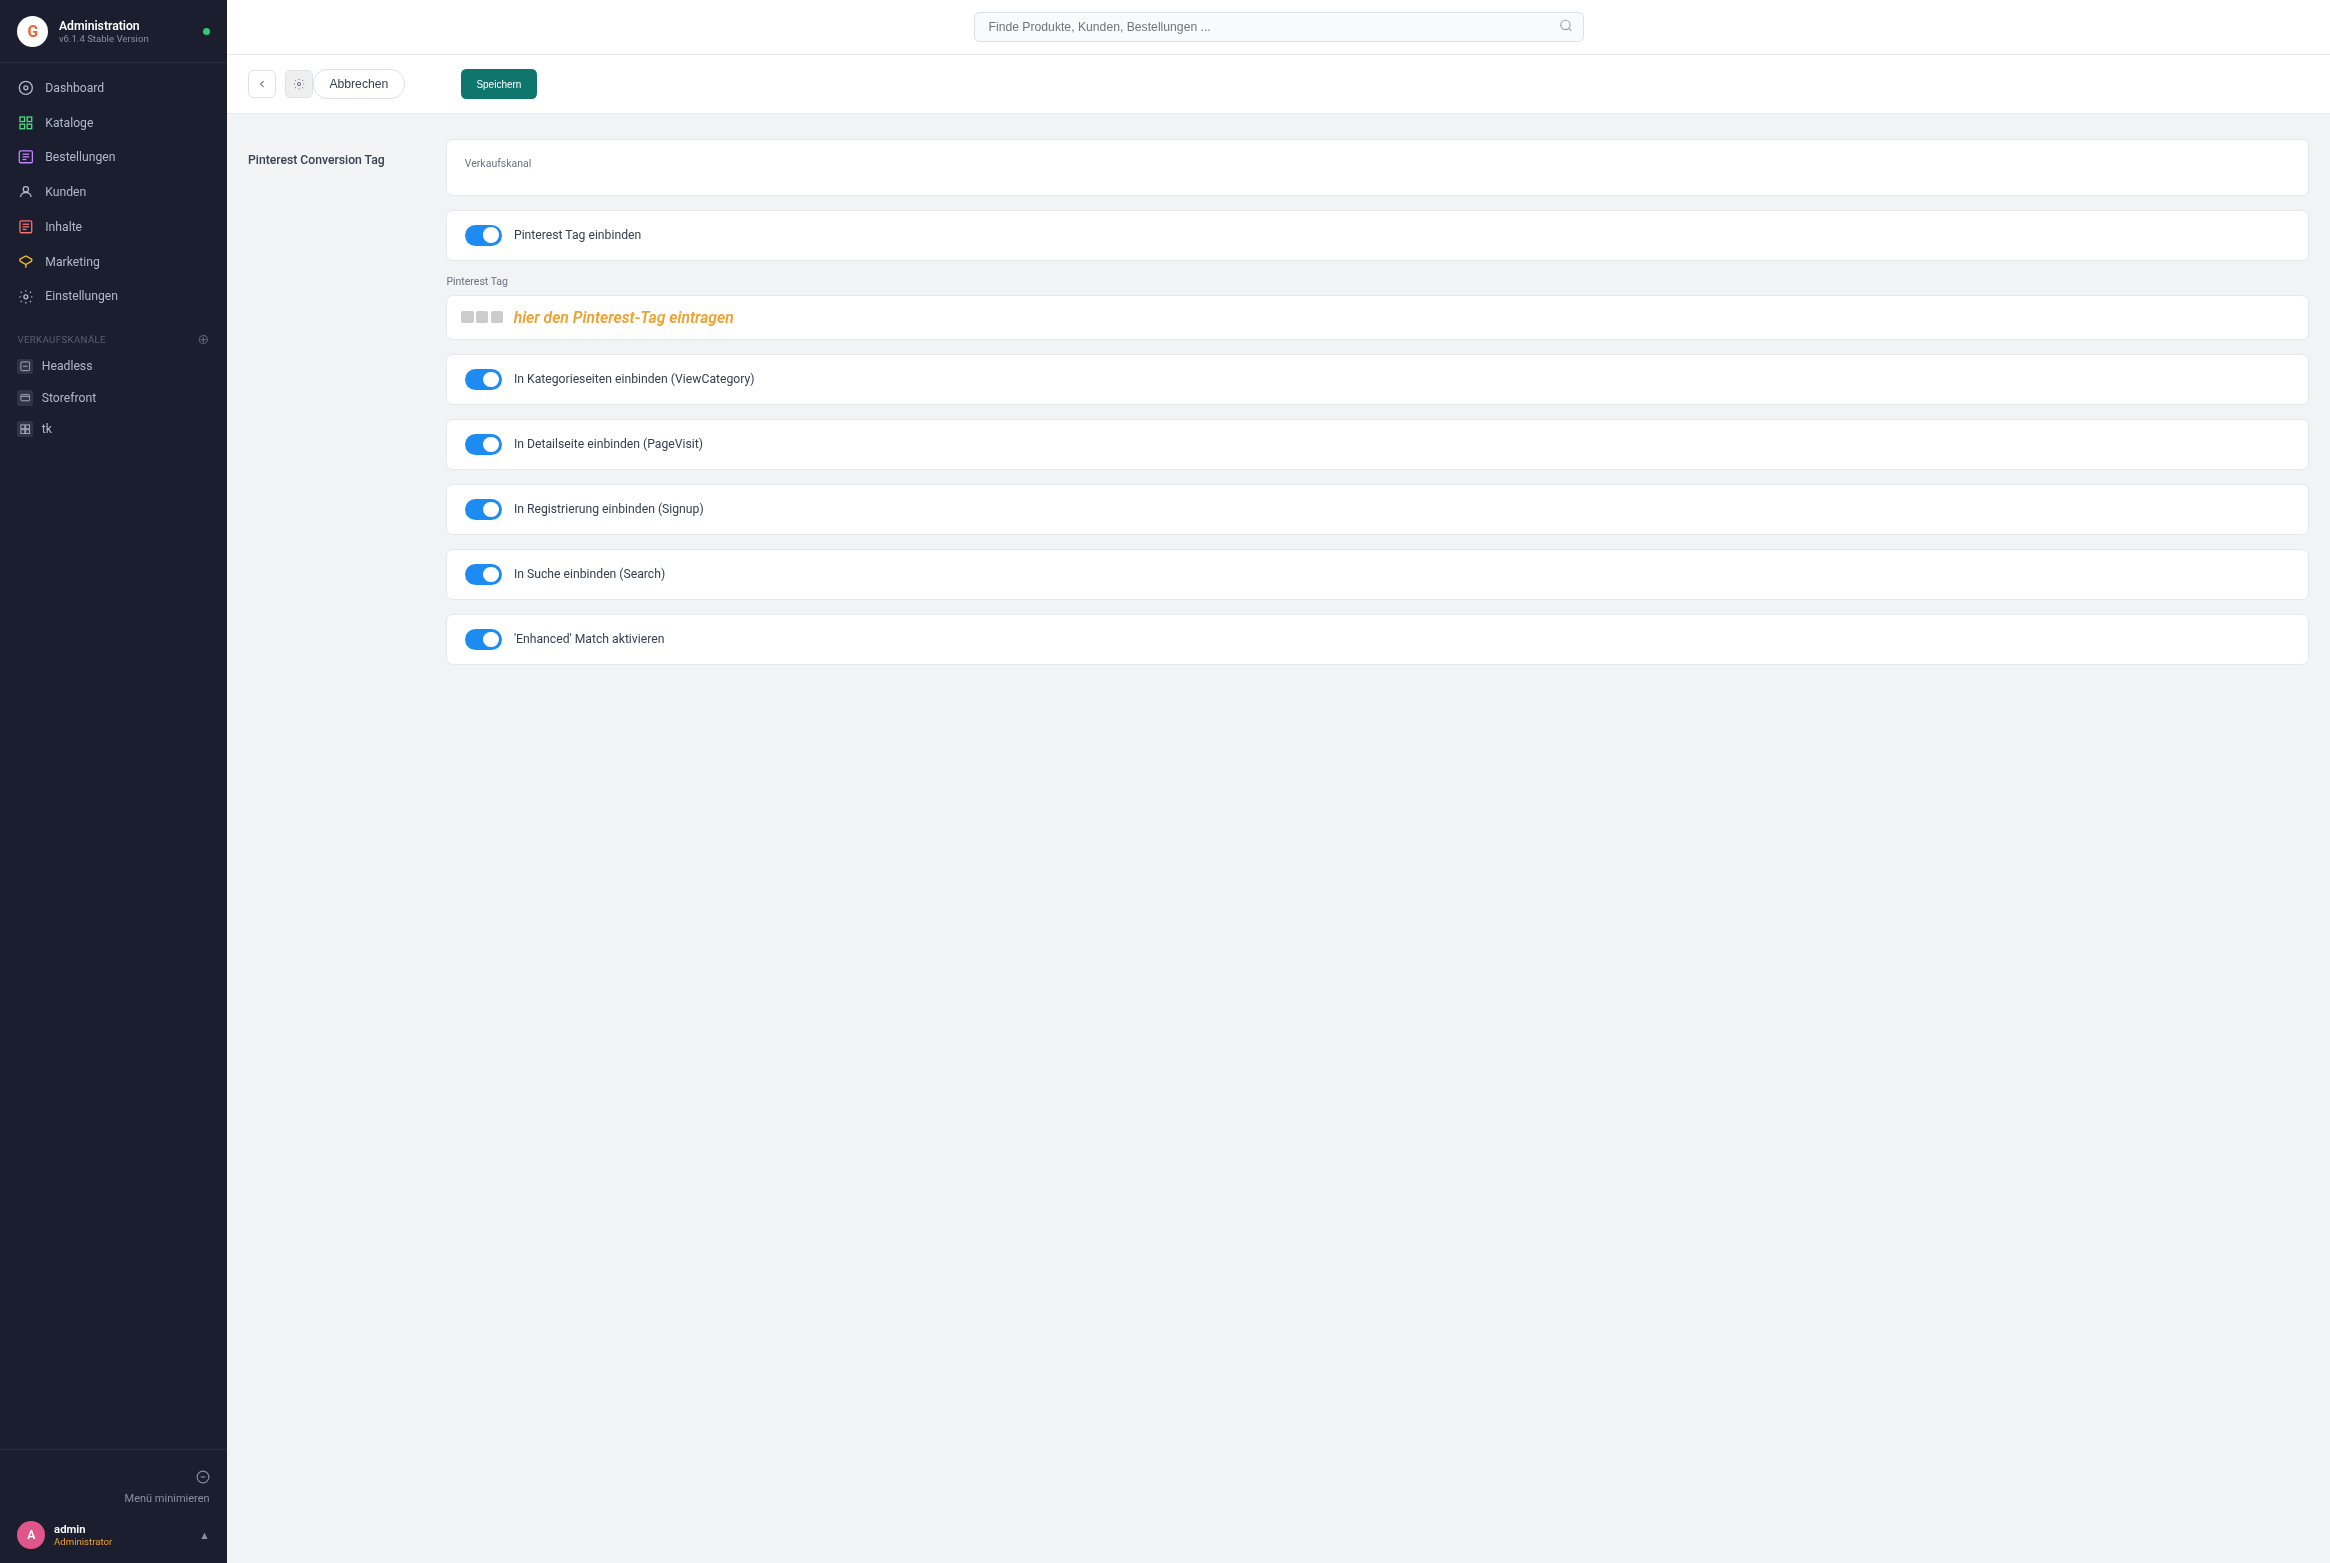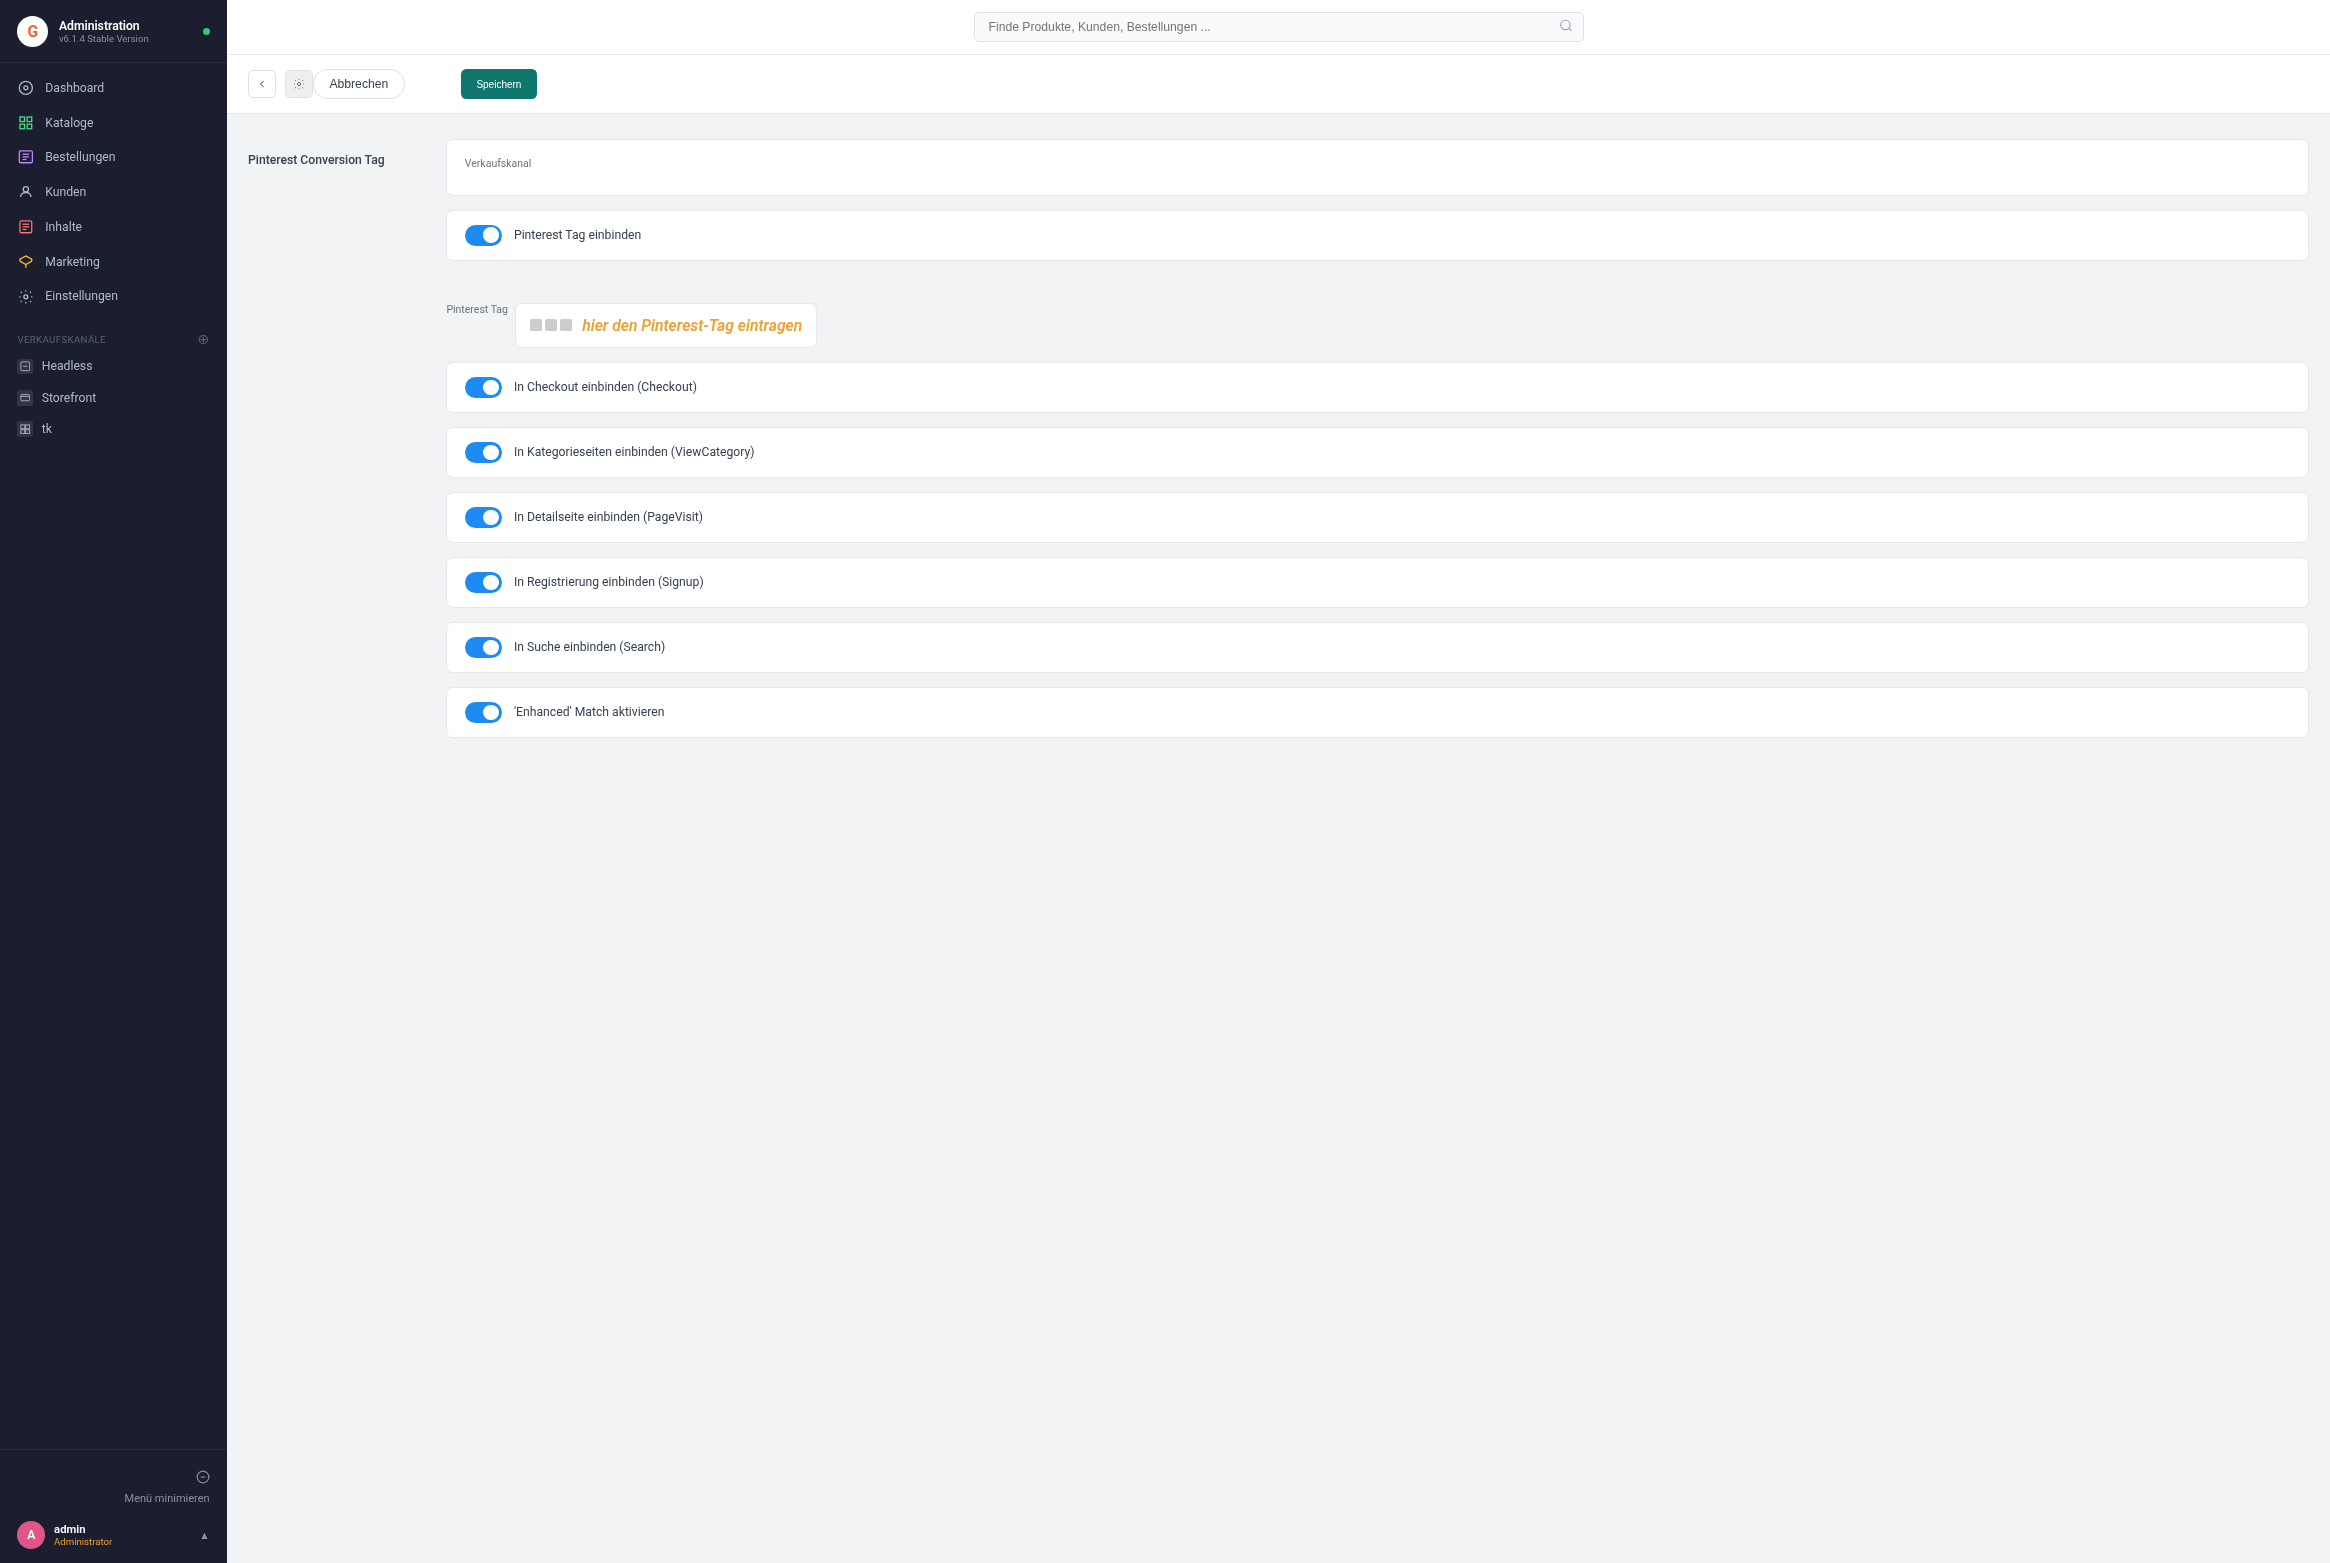--- a/index.html
+++ b/index.html
@@ -251,21 +251,21 @@
       content: '';
       position: absolute;
       width: 15.7px; height: 15.7px;
       background: #fff;
       border-radius: 50%;
       top: 2.6px; left: 18.3px;
       transition: left 0.2s;
     }
 
     
-    .pinterest-tag-section { display: flex; flex-direction: row; gap: 7px; margin-top: 28px; }
+    .pinterest-tag-section { display: flex; flex-direction: column; gap: 7px; }
     .pinterest-tag-label { font-size: 10.5px; color: #6b7280; }
     .pinterest-tag-input {
       background: #fff;
       border: 0.9px solid #e5e7eb;
       border-radius: 7px;
       padding: 12.2px 14px;
       display: flex;
       align-items: center;
       gap: 10.5px;
     }
@@ -475,24 +475,20 @@
             <span></span>
             <span></span>
             <span></span>
           </div>
           <span class="tag-input-text">hier den Pinterest-Tag eintragen</span>
         </div>
       </div>
 
       <div class="toggle-card">
         <div class="toggle"></div>
-        <span class="toggle-label">In Checkout einbinden (Checkout)</span>
-      </div>
-      <div class="toggle-card">
-        <div class="toggle"></div>
         <span class="toggle-label">In Kategorieseiten einbinden (ViewCategory)</span>
       </div>
       <div class="toggle-card">
         <div class="toggle"></div>
         <span class="toggle-label">In Detailseite einbinden (PageVisit)</span>
       </div>
       <div class="toggle-card">
         <div class="toggle"></div>
         <span class="toggle-label">In Registrierung einbinden (Signup)</span>
       </div>

